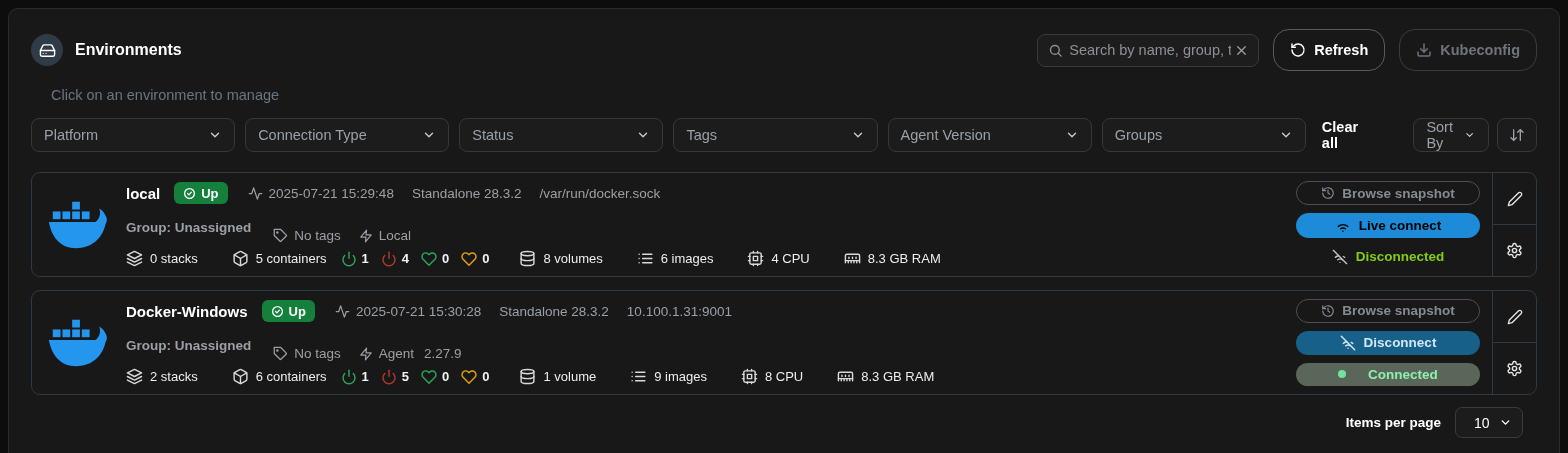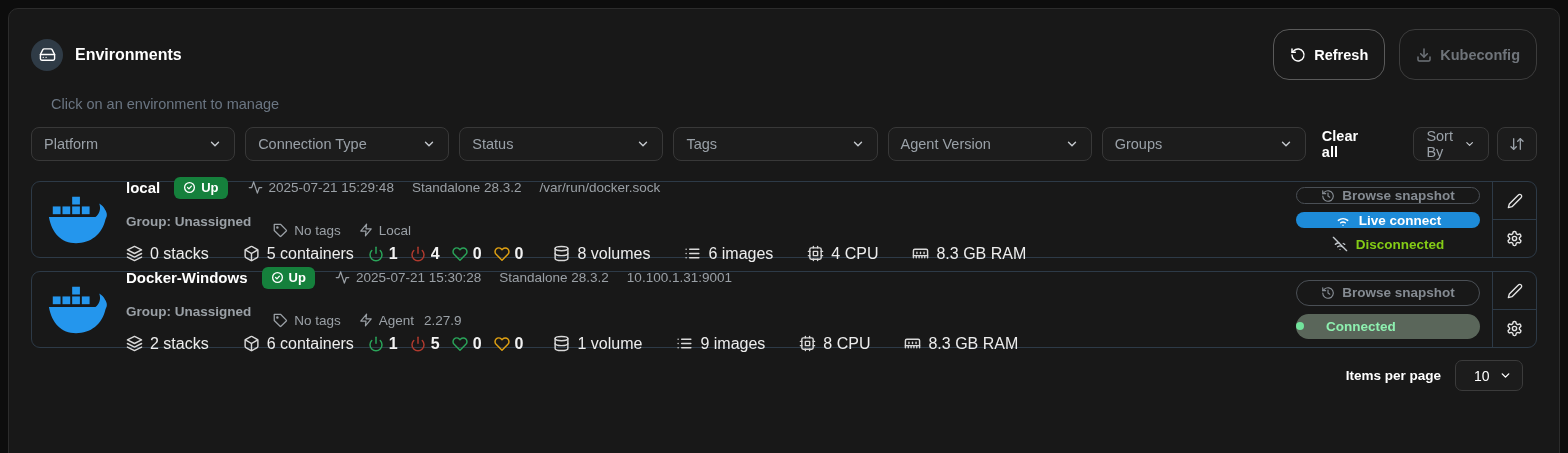--- a/index.html
+++ b/index.html
@@ -29,21 +29,21 @@
   }
   .searchbox svg.mag { margin-left:10px; color:#8b9198; flex:none; }
   .searchbox input {
     flex:1; min-width:0; background:transparent; border:none; outline:none;
     color:#cfd3d8; font-size:14.5px; padding:0 4px 0 6px;
     font-family:"Liberation Sans", sans-serif;
   }
   .searchbox input::placeholder { color:#8b9198; }
   .searchbox .clear { color:#9aa0a6; margin-right:10px; cursor:pointer; flex:none; }
   .btn {
-    height:51px; display:flex; align-items:center; gap:8px;
+    height:42px; display:flex; align-items:center; gap:8px;
     border-radius:16px; padding:0 16px; font-size:14.5px; cursor:pointer;
     background:transparent;
     justify-content:flex-end;
   }
   .btn-refresh { border:1px solid #5a5a5a; color:#ffffff; font-weight:bold; margin-left:14px; }
   .btn-kube { border:1px solid #3c3c3c; color:#6f747a; font-weight:bold; margin-left:14px; }
   .subtitle { margin:16px 0 0 28px; font-size:14.5px; color:#6b7683; }
   
   .filters { display:flex; align-items:center; margin-top:15px; padding:0 8px; }
   .dd {
@@ -56,68 +56,68 @@
   .filters .spacer { flex:1; }
   .dd-sort { width:76px; margin-right:8px; color:#9aa1a8;margin-left:36px; }
   .sort-dir {
     width:41px; height:34px; background:#1c1c1c; border:1px solid #383838;
     border-radius:8px; display:flex; align-items:center; justify-content:center;
     color:#9aa1a8; cursor:pointer;
   }
   
   .env-list { margin-top:20px; padding:0 8px; display:flex; flex-direction:column; gap:13px; }
   .env-card {
-    border:1px solid #2d3a47; border-radius:9px; height:77px;
+    border:1px solid #2d3a47; border-radius:9px; height:105px;
     display:flex; align-items:stretch; background:#181818; cursor:pointer;
   }
   .env-main { flex:1; display:flex; align-items:center; padding:8px 10px 8px 14px; }
   .whale { width:62px; height:56px; color:#2496ed; flex:none; }
   .env-info { margin-left:18px; display:flex; flex-direction:column; gap:7px; flex:1; }
   .line { display:flex; align-items:center; }
   .env-name { font-size:15px; font-weight:bold; color:#ffffff; margin-right:14px; }
   .badge-up {
     background:#15803c; color:#ffffff; font-size:13px; font-weight:bold;
     border-radius:6px; height:22px; padding:0 9px; display:flex; align-items:center; gap:5px;
   }
   .meta { display:flex; align-items:center; gap:6px; color:#9aa0a6; font-size:13.5px; margin-left:18px; }
   .meta.first { margin-left:20px; }
   .line2 .meta { margin-left:0; margin-right:18px;margin-top:17px; }
   .group-label { font-weight:bold; color:#9aa0a6; font-size:13.5px; margin-right:22px; }
   .agent-ver { margin-left:4px; }
-  .stats { display:flex; align-items:center; color:#ededed; font-size:16px; }
+  .stats { display:flex; align-items:center; color:#ededed; font-size:13px; }
   .stat { display:flex; align-items:center; gap:7px; margin-right:34px; }
   .stat .ico { color:#d9d9d9; display:flex; }
   .mini { display:flex; align-items:center; gap:5px; margin-right:12px; font-weight:bold; color:#f2f2f2; }
   .mini.last { margin-right:30px; }
   .c-run { color:#2aa55a; } .c-stop { color:#b03a2e; }
   .c-heal { color:#2aa55a; } .c-unheal { color:#e0a112; }
   
   .env-actions {
     width:196px; flex:none; display:flex; flex-direction:column; justify-content:center;
     gap:8px; padding:8px 12px 8px 0;
   }
   .act-browse {
     height:26px; border:1px solid #4a4f55; border-radius:13px; color:#858b92;
     display:flex; align-items:center; justify-content:center; gap:7px;
     font-size:13.5px; font-weight:bold; background:transparent;
   }
   .act-primary {
-    height:27px; border:none; border-radius:14px; color:#ffffff;
+    height:27px; border:none; border-radius:14px; color:#000000;
     display:flex; align-items:center; justify-content:center; gap:8px;
     font-size:13.5px; font-weight:bold; cursor:pointer; background:#1d8bd8;
   }
   .act-primary.disconnect { background:#176089; color:#d2e7f4; }
   .status-line {
     height:24px; display:flex; align-items:center; justify-content:center; gap:8px;
     color:#84cc16; font-size:13.5px; font-weight:bold;
   }
   .status-line .ico { color:#c3c8cd; display:flex; }
   .status-pill {
     height:26px; border-radius:13px; background:#5a665a;
-    display:flex; align-items:center; gap:22px;
+    display:flex; align-items:center; justify-content:center; gap:22px;
     color:#8ef0b0; font-size:13.5px; font-weight:bold;
   }
   .dot { width:8px; height:8px; border-radius:50%; background:#72e39c; }
   
   .env-side { width:44px; flex:none; border-left:1px solid #2d3a47; display:flex; flex-direction:column; }
   .side-cell { flex:1; display:flex; align-items:center; justify-content:center; color:#e5e5e5; cursor:pointer; }
   .side-cell.top { border-bottom:1px solid #2d3a47; }
   
   .pager { display:flex; align-items:center; justify-content:flex-end; gap:14px; margin-top:12px; padding-right:22px; }
   .pager-label { color:#ffffff; font-size:13.5px; font-weight:bold; }
@@ -137,20 +137,31 @@
     <div class="hdr-icon">
       <svg width="17" height="17" viewBox="0 0 24 24" fill="none" stroke="currentColor" stroke-width="2" stroke-linecap="round" stroke-linejoin="round">
           <line x1="22" y1="12" x2="2" y2="12"></line>
           <path d="M5.45 5.11 2 12v6a2 2 0 0 0 2 2h16a2 2 0 0 0 2-2v-6l-3.45-6.89A2 2 0 0 0 16.76 4H7.24a2 2 0 0 0-1.79 1.11z"></path>
           <line x1="6" y1="16" x2="6.01" y2="16"></line>
           <line x1="10" y1="16" x2="10.01" y2="16"></line>
         </svg>
     </div>
     <div class="hdr-title">Environments</div>
     <div class="hdr-spacer"></div>
+    <div class="searchbox">
+      <svg class="mag" width="15" height="15" viewBox="0 0 24 24" fill="none" stroke="currentColor" stroke-width="2.2" stroke-linecap="round">
+          <circle cx="11" cy="11" r="7"></circle>
+          <line x1="16.5" y1="16.5" x2="21" y2="21"></line>
+        </svg>
+      <input placeholder="Search by name, group, t" style="">
+      <svg class="clear" width="13" height="13" viewBox="0 0 24 24" fill="none" stroke="currentColor" stroke-width="2.4" stroke-linecap="round">
+          <line x1="5" y1="5" x2="19" y2="19"></line>
+          <line x1="19" y1="5" x2="5" y2="19"></line>
+        </svg>
+    </div>
     <button class="btn btn-refresh">
       <svg width="16" height="16" viewBox="0 0 24 24" fill="none" stroke="currentColor" stroke-width="2.2" stroke-linecap="round" stroke-linejoin="round">
           <path d="M3 12a9 9 0 1 0 2.6-6.4L3 8"></path>
           <polyline points="3 3 3 8 8 8"></polyline>
         </svg>
       <span>Refresh</span>
     </button>
     <button class="btn btn-kube">
       <svg width="16" height="16" viewBox="0 0 24 24" fill="none" stroke="currentColor" stroke-width="2.2" stroke-linecap="round" stroke-linejoin="round">
           <path d="M21 15v4a2 2 0 0 1-2 2H5a2 2 0 0 1-2-2v-4"></path>
@@ -547,20 +558,30 @@
       </div>
       <div class="env-actions">
         <button class="act-browse">
           <svg width="14" height="14" viewBox="0 0 24 24" fill="none" stroke="currentColor" stroke-width="2" stroke-linecap="round" stroke-linejoin="round">
               <path d="M3 12a9 9 0 1 0 3-6.7L3 8"></path>
               <path d="M3 3v5h5"></path>
               <polyline points="12 7 12 12 15 14"></polyline>
             </svg>
           <span>Browse snapshot</span>
         </button>
+        <button class="act-primary disconnect">
+          <svg width="16" height="16" viewBox="0 0 24 24" fill="none" stroke="currentColor" stroke-width="2.2" stroke-linecap="round" stroke-linejoin="round">
+              <line x1="2" y1="2" x2="22" y2="22"></line>
+              <path d="M8.53 16.11a6 6 0 0 1 6.95 0"></path>
+              <path d="M5 12.55a11 11 0 0 1 5.17-2.39"></path>
+              <path d="M16.85 11.25a11 11 0 0 1 2.23 1.3"></path>
+              <line x1="12" y1="20" x2="12.01" y2="20"></line>
+            </svg>
+          <span>Disconnect</span>
+        </button>
         <div class="status-pill">
           <span class="dot"></span>
           <span>Connected</span>
         </div>
       </div>
       <div class="env-side">
         <div class="side-cell top">
           <svg width="16" height="16" viewBox="0 0 24 24" fill="none" stroke="currentColor" stroke-width="2" stroke-linecap="round" stroke-linejoin="round">
               <path d="M17 3a2.85 2.83 0 1 1 4 4L7.5 20.5 2 22l1.5-5.5Z"></path>
             </svg>

